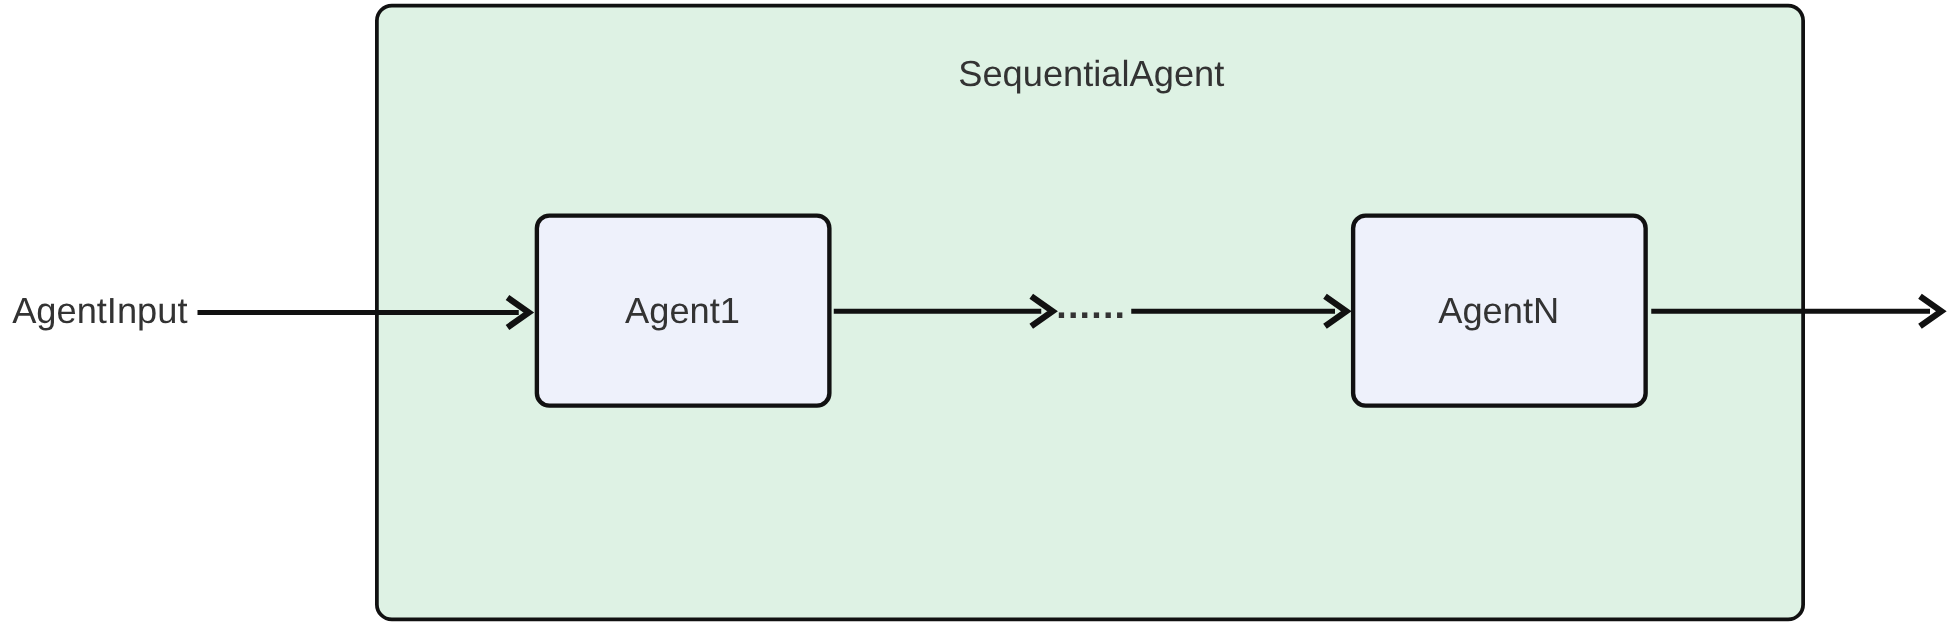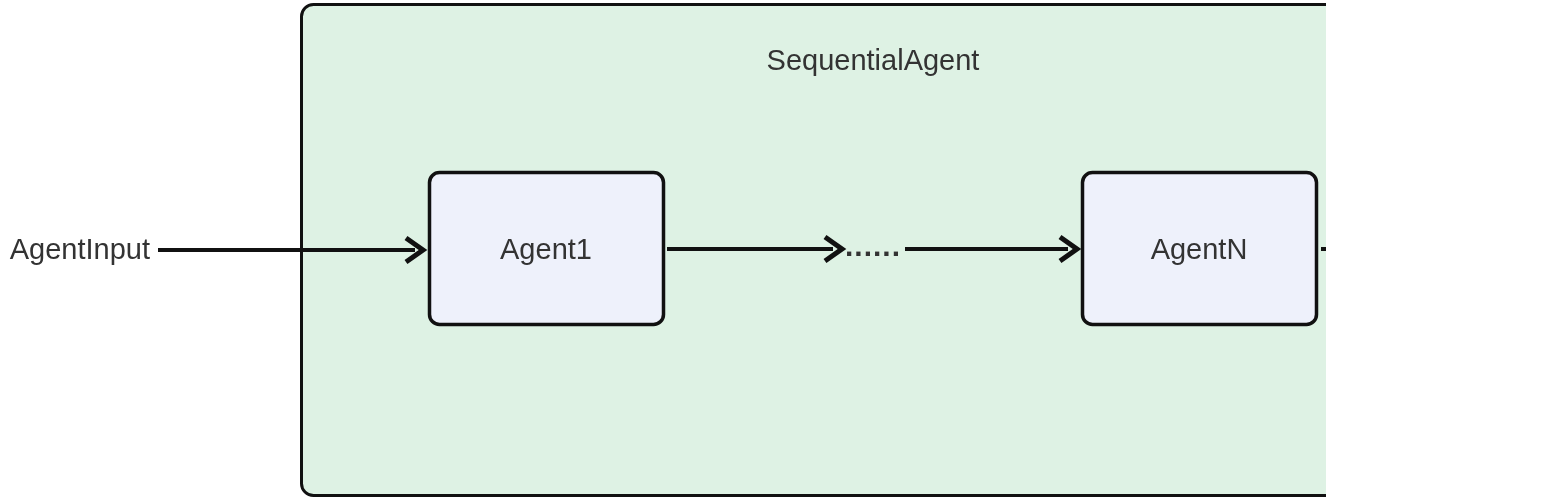--- a/index.html
+++ b/index.html
@@ -2,21 +2,21 @@
 <html><head>
 <meta charset="utf-8">
 <style>
   html, body {
     margin: 0;
     padding: 0;
     background: #ffffff;
   }
   .stage {
     position: relative;
-    width: 1326px;
+    width: 1560px;
     height: 504px;
     background: var(--page-bg, #ffffff);
     font-family: "Liberation Sans", sans-serif;
     overflow: hidden;
   }
   svg { display: block; }
 
   .container-rect {
     fill: var(--container-fill, #def2e4);
     stroke: var(--stroke, #111111);

